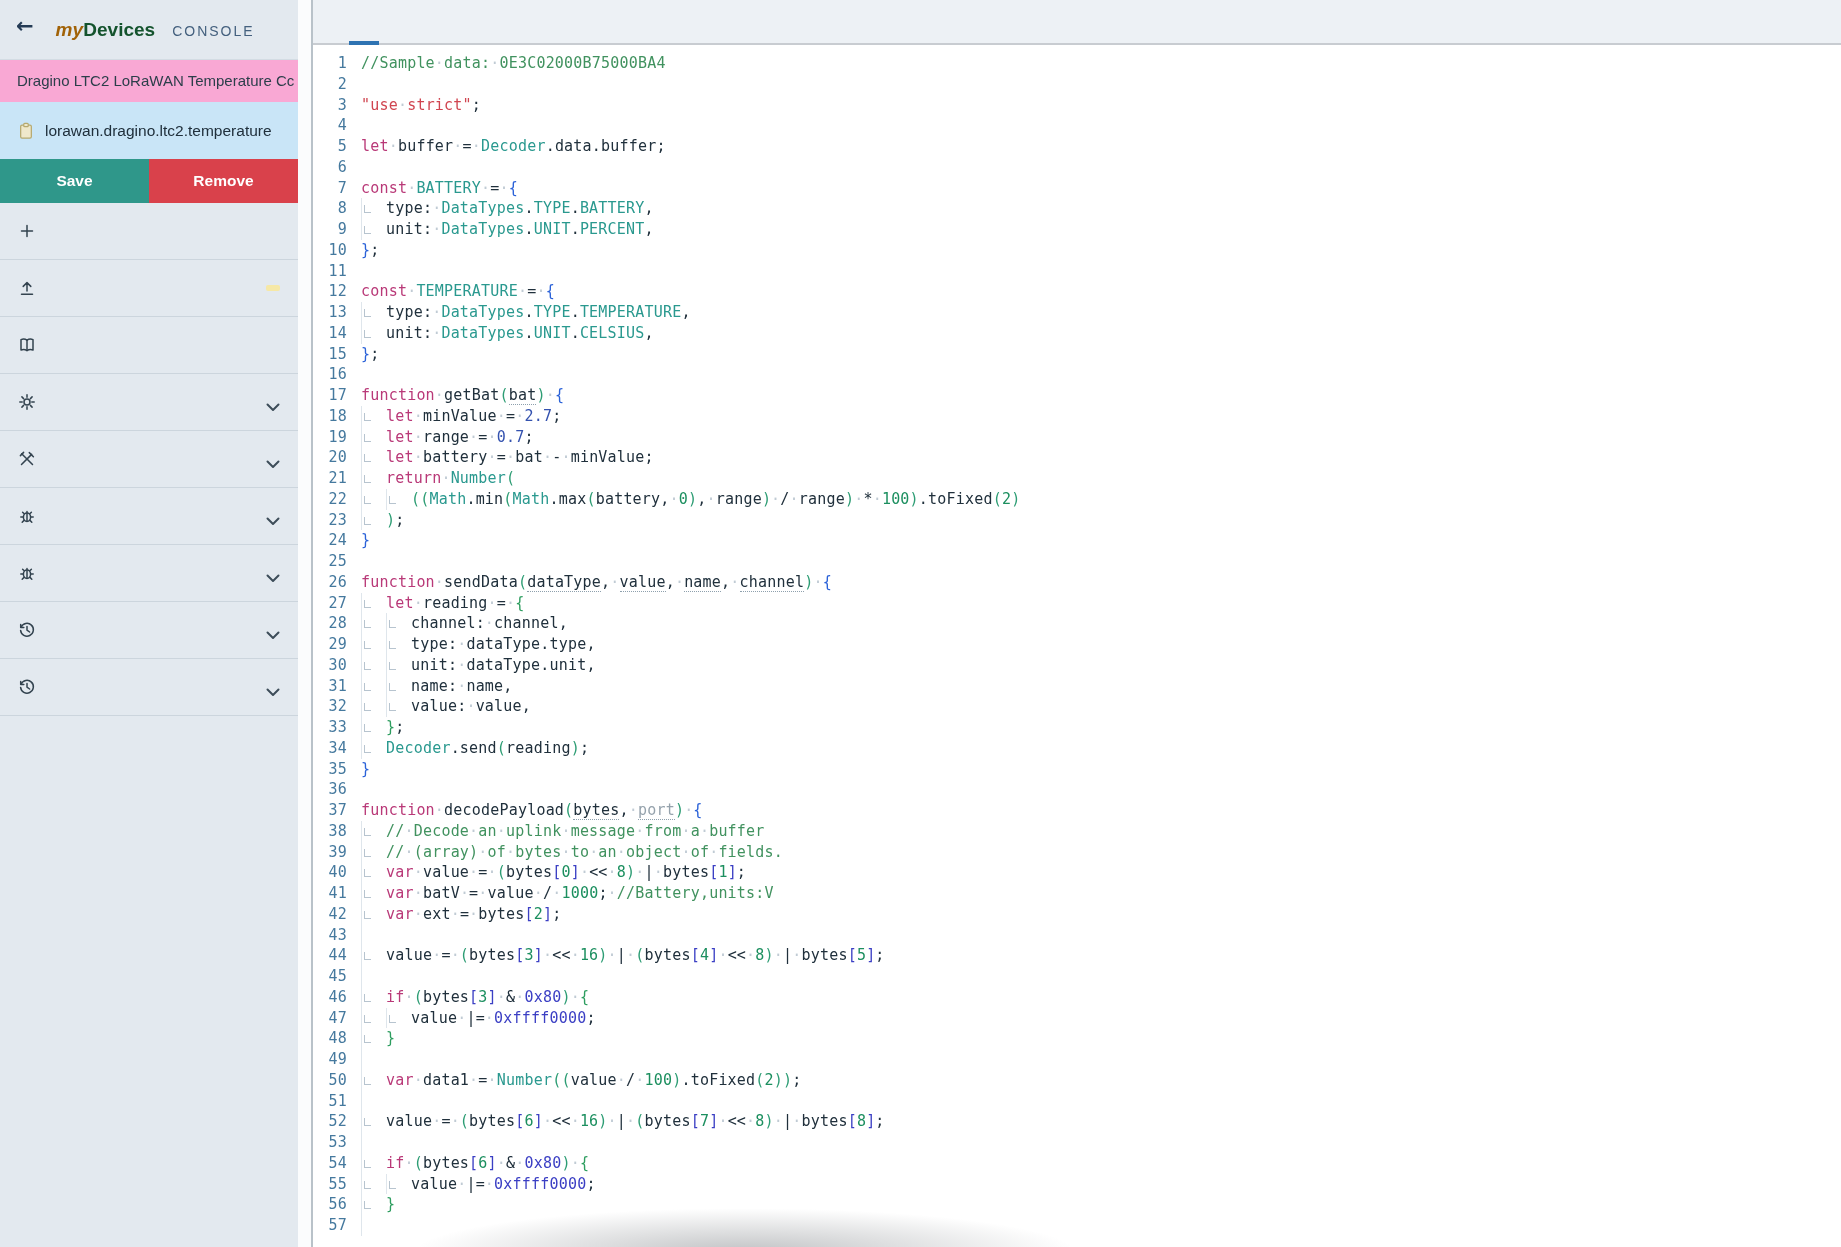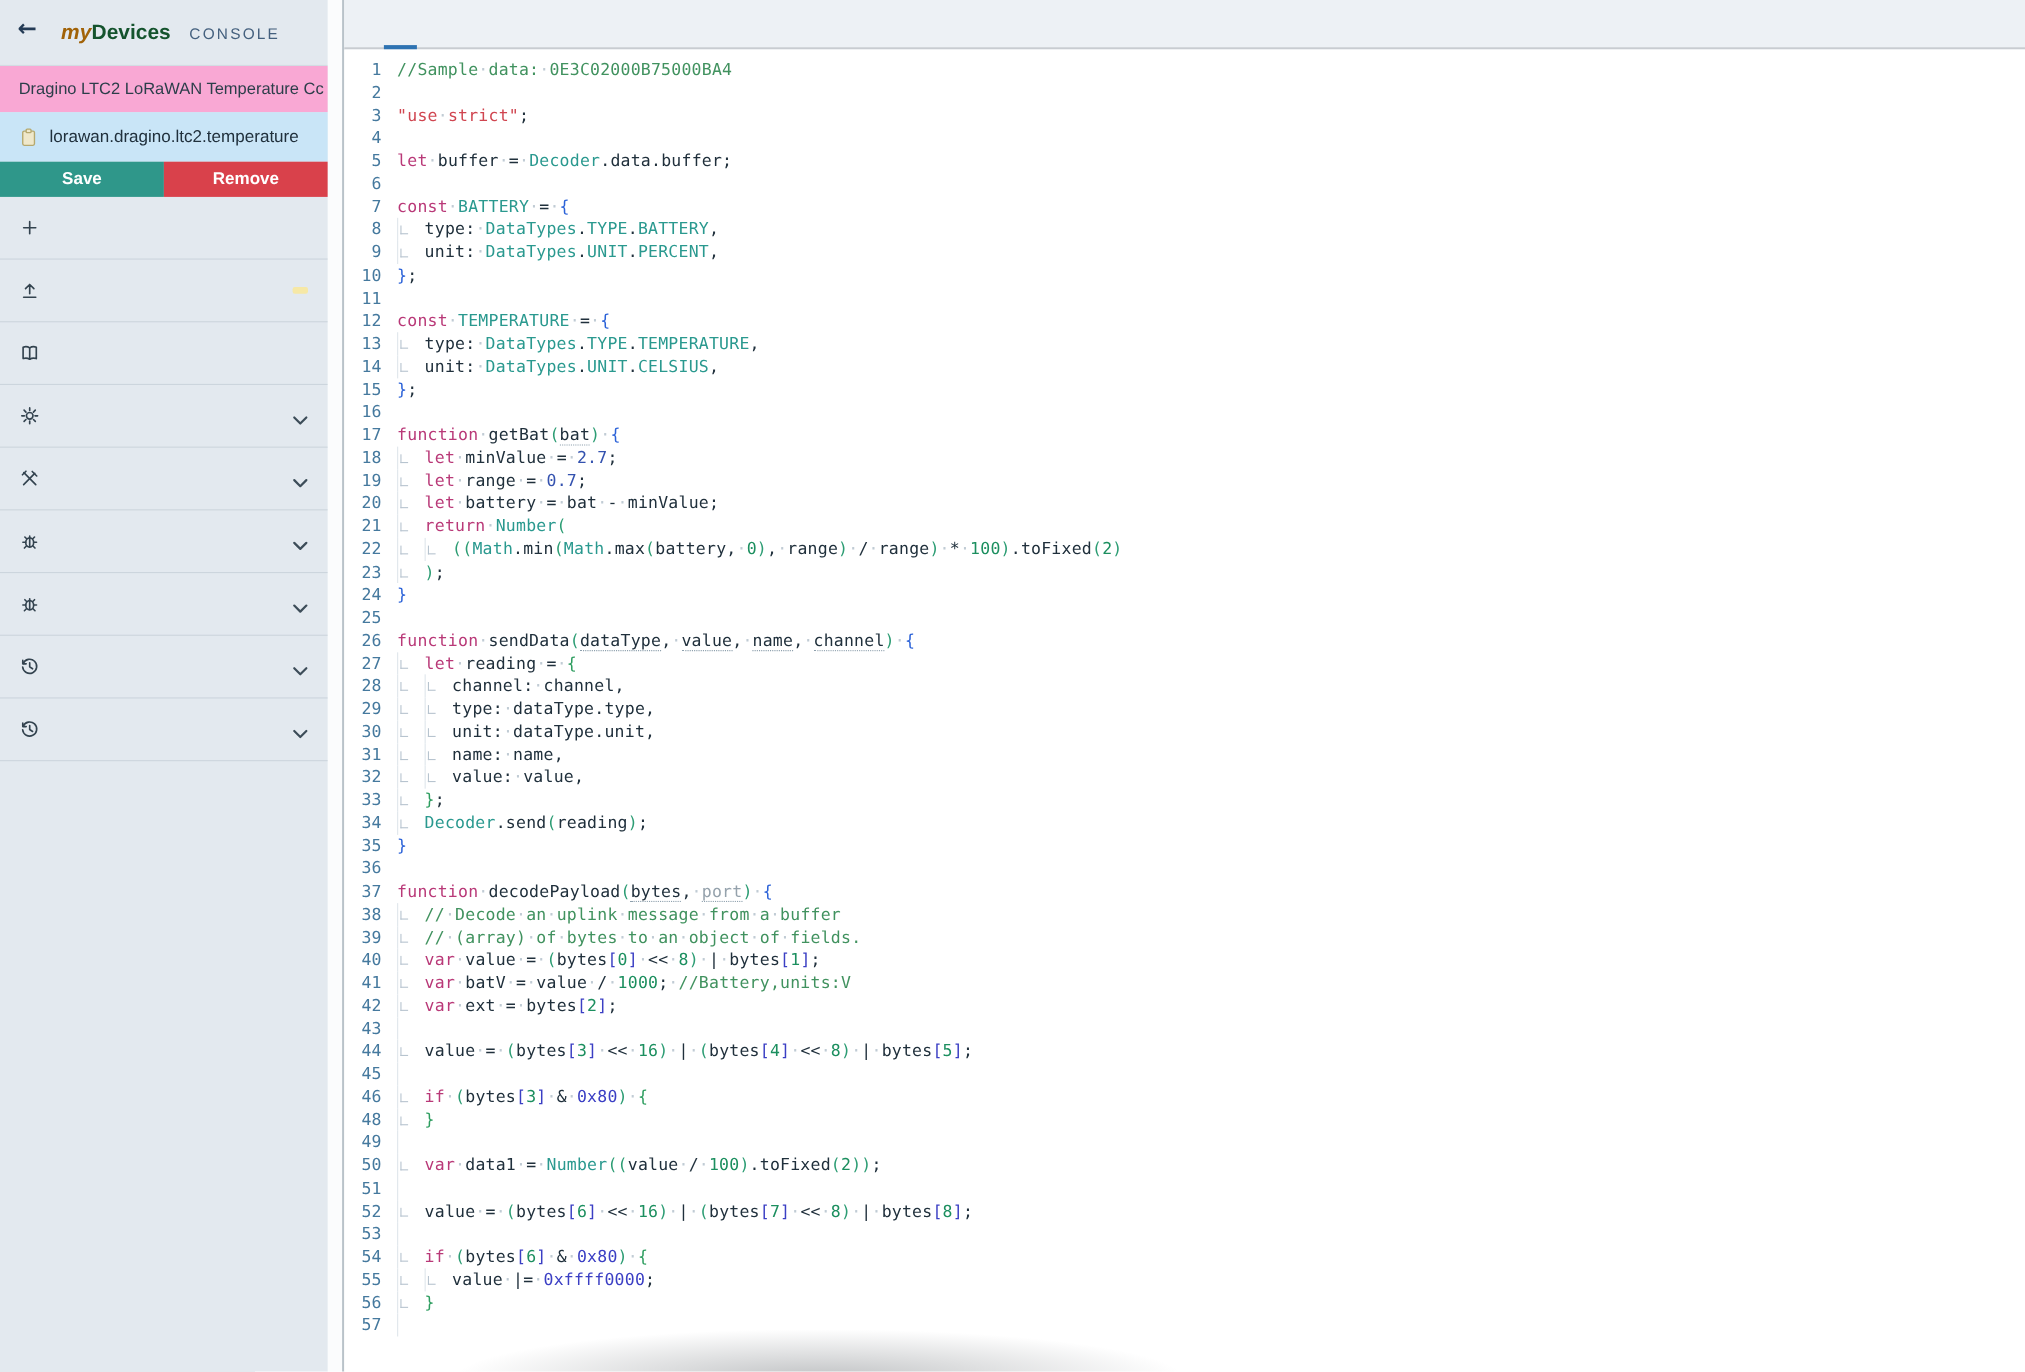--- a/index.html
+++ b/index.html
@@ -18,25 +18,25 @@
   .sidebar{position:absolute;left:0;top:0;bottom:0;width:298px;background:var(--sidebar_bg);}
   .sb-header{height:60px;display:flex;align-items:center;border-bottom:1px solid #d3dce3;position:relative}
   .back{position:absolute;left:16px;top:16px;font-family:"DejaVu Sans",sans-serif;
     font-size:21px;font-weight:bold;color:#243b55;cursor:pointer;line-height:1}
   .logo{margin:0 auto;white-space:nowrap;padding-left:12px}
   .logo-my{font-size:19px;font-weight:bold;font-style:italic;color:#a16207;letter-spacing:.2px}
   .logo-dev{font-size:19px;font-weight:bold;color:#14532d}
   .logo-console{font-size:14px;color:#44607e;letter-spacing:2px;margin-left:17px;font-weight:400}
   .codec-title{height:42px;line-height:42px;background:#f9a8d4;padding:0 17px;font-size:15px;
     color:#2c3e4a;white-space:nowrap;overflow:hidden;cursor:pointer}
-  .selected-codec{height:45px;background:var(--selected_bg);display:flex;align-items:center;
+  .selected-codec{height:57px;background:var(--selected_bg);display:flex;align-items:center;
     padding:0 6px 0 18px;gap:11px;font-size:15.5px;color:#20303c;cursor:pointer;white-space:nowrap;overflow:hidden}
   .clip-icon svg{width:16px;height:18px;display:block}
   .clip-icon rect{fill:#efe8cb;stroke:#b6a96f;stroke-width:1.4}
-  .btn-row{display:flex;height:32px}
+  .btn-row{display:flex;height:44px}
   .btn{flex:1;border:none;color:#fff;font-weight:bold;font-size:15.5px;cursor:pointer;
     font-family:"Liberation Sans",sans-serif}
   .btn.save{background:var(--save)}
   .btn.remove{background:var(--remove)}
   .menu{display:block}
   .mi{height:57px;display:flex;align-items:center;padding:0 18px;border-bottom:1px solid #ccd5dd;
     cursor:pointer;color:#2c3d49;font-size:16px;gap:9px}
   .mi .ic{width:18px;height:18px;flex:0 0 18px;display:flex;align-items:center;justify-content:center}
   .mi .ic svg{width:18px;height:18px;fill:none;stroke:#33434f;stroke-width:1.5;
     stroke-linecap:round;stroke-linejoin:round}
@@ -272,20 +272,21 @@
       <div class="line"><span class="ln">37</span><span class="lc"><span class="kw">function</span><span class="ws">·</span><span class="pln">decodePayload</span><span class="par">(</span><span class="pln param">bytes</span><span class="pun">,</span><span class="ws">·</span><span class="pln param dim">port</span><span class="par">)</span><span class="ws">·</span><span class="br0">{</span></span></div>
       <div class="line"><span class="ln">38</span><span class="lc"><span class="tab mk"></span><span class="cmt">//<span class="ws">·</span>Decode<span class="ws">·</span>an<span class="ws">·</span>uplink<span class="ws">·</span>message<span class="ws">·</span>from<span class="ws">·</span>a<span class="ws">·</span>buffer</span></span></div>
       <div class="line"><span class="ln">39</span><span class="lc"><span class="tab mk"></span><span class="cmt">//<span class="ws">·</span>(array)<span class="ws">·</span>of<span class="ws">·</span>bytes<span class="ws">·</span>to<span class="ws">·</span>an<span class="ws">·</span>object<span class="ws">·</span>of<span class="ws">·</span>fields.</span></span></div>
       <div class="line"><span class="ln">40</span><span class="lc"><span class="tab mk"></span><span class="kw">var</span><span class="ws">·</span><span class="pln">value</span><span class="ws">·</span><span class="pun">=</span><span class="ws">·</span><span class="par">(</span><span class="pln">bytes</span><span class="sqr">[</span><span class="int">0</span><span class="sqr">]</span><span class="ws">·</span><span class="pun">&lt;</span><span class="pun">&lt;</span><span class="ws">·</span><span class="int">8</span><span class="par">)</span><span class="ws">·</span><span class="pun">|</span><span class="ws">·</span><span class="pln">bytes</span><span class="sqr">[</span><span class="int">1</span><span class="sqr">]</span><span class="pun">;</span></span></div>
       <div class="line"><span class="ln">41</span><span class="lc"><span class="tab mk"></span><span class="kw">var</span><span class="ws">·</span><span class="pln">batV</span><span class="ws">·</span><span class="pun">=</span><span class="ws">·</span><span class="pln">value</span><span class="ws">·</span><span class="pun">/</span><span class="ws">·</span><span class="int">1000</span><span class="pun">;</span><span class="ws">·</span><span class="cmt">//Battery,units:V</span></span></div>
       <div class="line"><span class="ln">42</span><span class="lc"><span class="tab mk"></span><span class="kw">var</span><span class="ws">·</span><span class="pln">ext</span><span class="ws">·</span><span class="pun">=</span><span class="ws">·</span><span class="pln">bytes</span><span class="sqr">[</span><span class="int">2</span><span class="sqr">]</span><span class="pun">;</span></span></div>
       <div class="line"><span class="ln">43</span><span class="lc"><span class="tab"></span></span></div>
       <div class="line"><span class="ln">44</span><span class="lc"><span class="tab mk"></span><span class="pln">value</span><span class="ws">·</span><span class="pun">=</span><span class="ws">·</span><span class="par">(</span><span class="pln">bytes</span><span class="sqr">[</span><span class="int">3</span><span class="sqr">]</span><span class="ws">·</span><span class="pun">&lt;</span><span class="pun">&lt;</span><span class="ws">·</span><span class="int">16</span><span class="par">)</span><span class="ws">·</span><span class="pun">|</span><span class="ws">·</span><span class="par">(</span><span class="pln">bytes</span><span class="sqr">[</span><span class="int">4</span><span class="sqr">]</span><span class="ws">·</span><span class="pun">&lt;</span><span class="pun">&lt;</span><span class="ws">·</span><span class="int">8</span><span class="par">)</span><span class="ws">·</span><span class="pun">|</span><span class="ws">·</span><span class="pln">bytes</span><span class="sqr">[</span><span class="int">5</span><span class="sqr">]</span><span class="pun">;</span></span></div>
       <div class="line"><span class="ln">45</span><span class="lc"><span class="tab"></span></span></div>
       <div class="line"><span class="ln">46</span><span class="lc"><span class="tab mk"></span><span class="kw">if</span><span class="ws">·</span><span class="par">(</span><span class="pln">bytes</span><span class="sqr">[</span><span class="int">3</span><span class="sqr">]</span><span class="ws">·</span><span class="pun">&amp;</span><span class="ws">·</span><span class="hex">0x80</span><span class="par">)</span><span class="ws">·</span><span class="br1">{</span></span></div>
+      <div class="line"><span class="ln">47</span><span class="lc"><span class="tab mk"></span><span class="tab mk"></span><span class="pln">value</span><span class="ws">·</span><span class="pun">|</span><span class="pun">=</span><span class="ws">·</span><span class="hex">0xffff0000</span><span class="pun">;</span></span></div>
       <div class="line"><span class="ln">48</span><span class="lc"><span class="tab mk"></span><span class="br1">}</span></span></div>
       <div class="line"><span class="ln">49</span><span class="lc"><span class="tab"></span></span></div>
       <div class="line"><span class="ln">50</span><span class="lc"><span class="tab mk"></span><span class="kw">var</span><span class="ws">·</span><span class="pln">data1</span><span class="ws">·</span><span class="pun">=</span><span class="ws">·</span><span class="typ">Number</span><span class="par">(</span><span class="par">(</span><span class="pln">value</span><span class="ws">·</span><span class="pun">/</span><span class="ws">·</span><span class="int">100</span><span class="par">)</span><span class="pun">.</span><span class="pln">toFixed</span><span class="par">(</span><span class="int">2</span><span class="par">)</span><span class="par">)</span><span class="pun">;</span></span></div>
       <div class="line"><span class="ln">51</span><span class="lc"><span class="tab"></span></span></div>
       <div class="line"><span class="ln">52</span><span class="lc"><span class="tab mk"></span><span class="pln">value</span><span class="ws">·</span><span class="pun">=</span><span class="ws">·</span><span class="par">(</span><span class="pln">bytes</span><span class="sqr">[</span><span class="int">6</span><span class="sqr">]</span><span class="ws">·</span><span class="pun">&lt;</span><span class="pun">&lt;</span><span class="ws">·</span><span class="int">16</span><span class="par">)</span><span class="ws">·</span><span class="pun">|</span><span class="ws">·</span><span class="par">(</span><span class="pln">bytes</span><span class="sqr">[</span><span class="int">7</span><span class="sqr">]</span><span class="ws">·</span><span class="pun">&lt;</span><span class="pun">&lt;</span><span class="ws">·</span><span class="int">8</span><span class="par">)</span><span class="ws">·</span><span class="pun">|</span><span class="ws">·</span><span class="pln">bytes</span><span class="sqr">[</span><span class="int">8</span><span class="sqr">]</span><span class="pun">;</span></span></div>
       <div class="line"><span class="ln">53</span><span class="lc"><span class="tab"></span></span></div>
       <div class="line"><span class="ln">54</span><span class="lc"><span class="tab mk"></span><span class="kw">if</span><span class="ws">·</span><span class="par">(</span><span class="pln">bytes</span><span class="sqr">[</span><span class="int">6</span><span class="sqr">]</span><span class="ws">·</span><span class="pun">&amp;</span><span class="ws">·</span><span class="hex">0x80</span><span class="par">)</span><span class="ws">·</span><span class="br1">{</span></span></div>
       <div class="line"><span class="ln">55</span><span class="lc"><span class="tab mk"></span><span class="tab mk"></span><span class="pln">value</span><span class="ws">·</span><span class="pun">|</span><span class="pun">=</span><span class="ws">·</span><span class="hex">0xffff0000</span><span class="pun">;</span></span></div>
       <div class="line"><span class="ln">56</span><span class="lc"><span class="tab mk"></span><span class="br1">}</span></span></div>
       <div class="line"><span class="ln">57</span><span class="lc"><span class="tab"></span></span></div>

